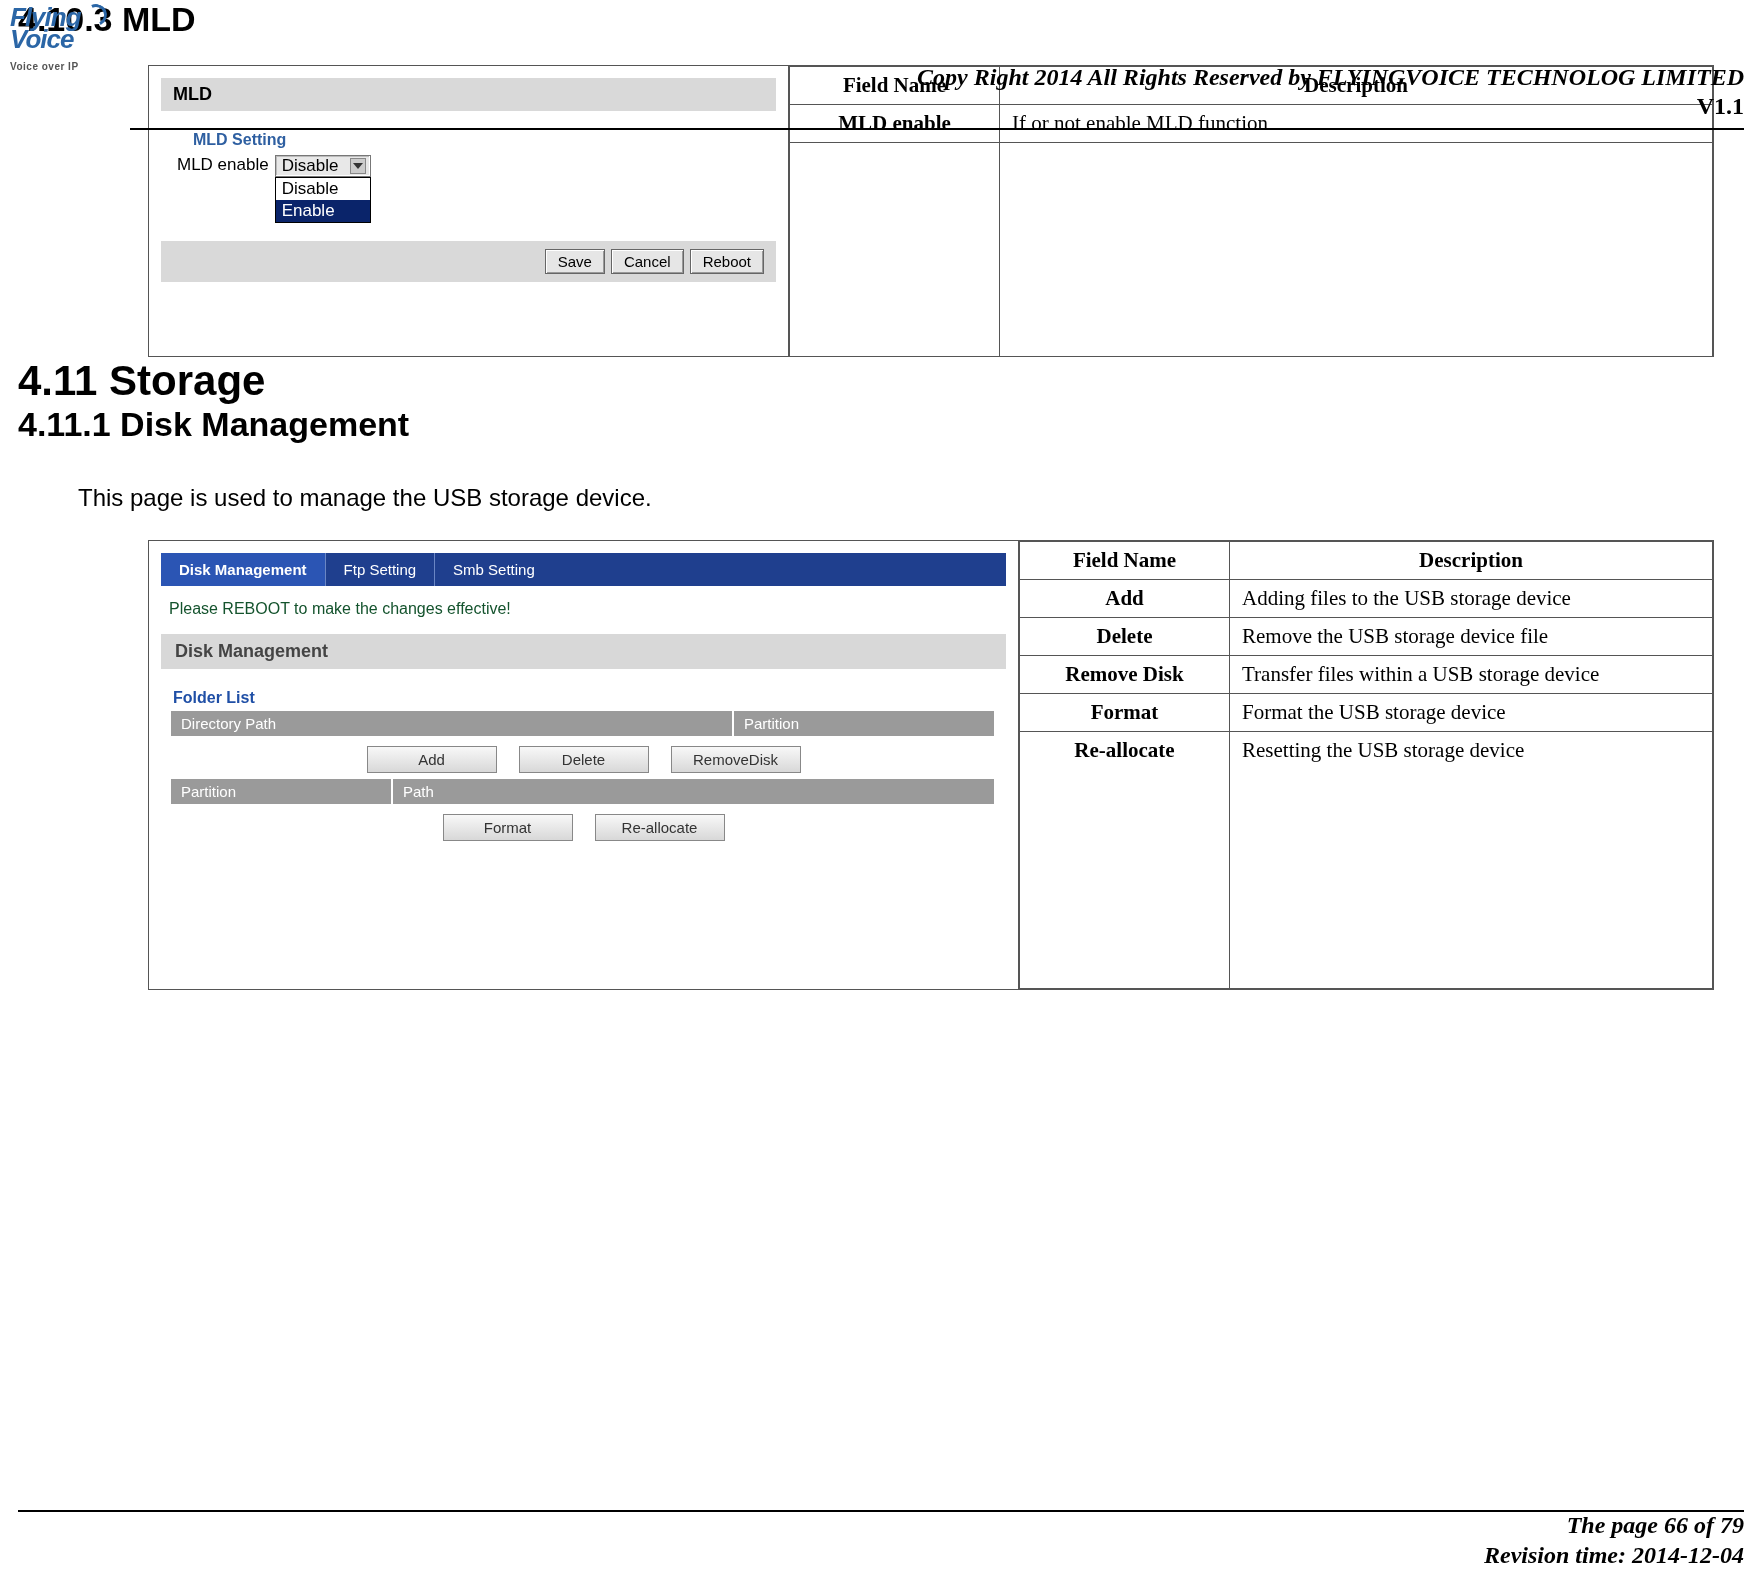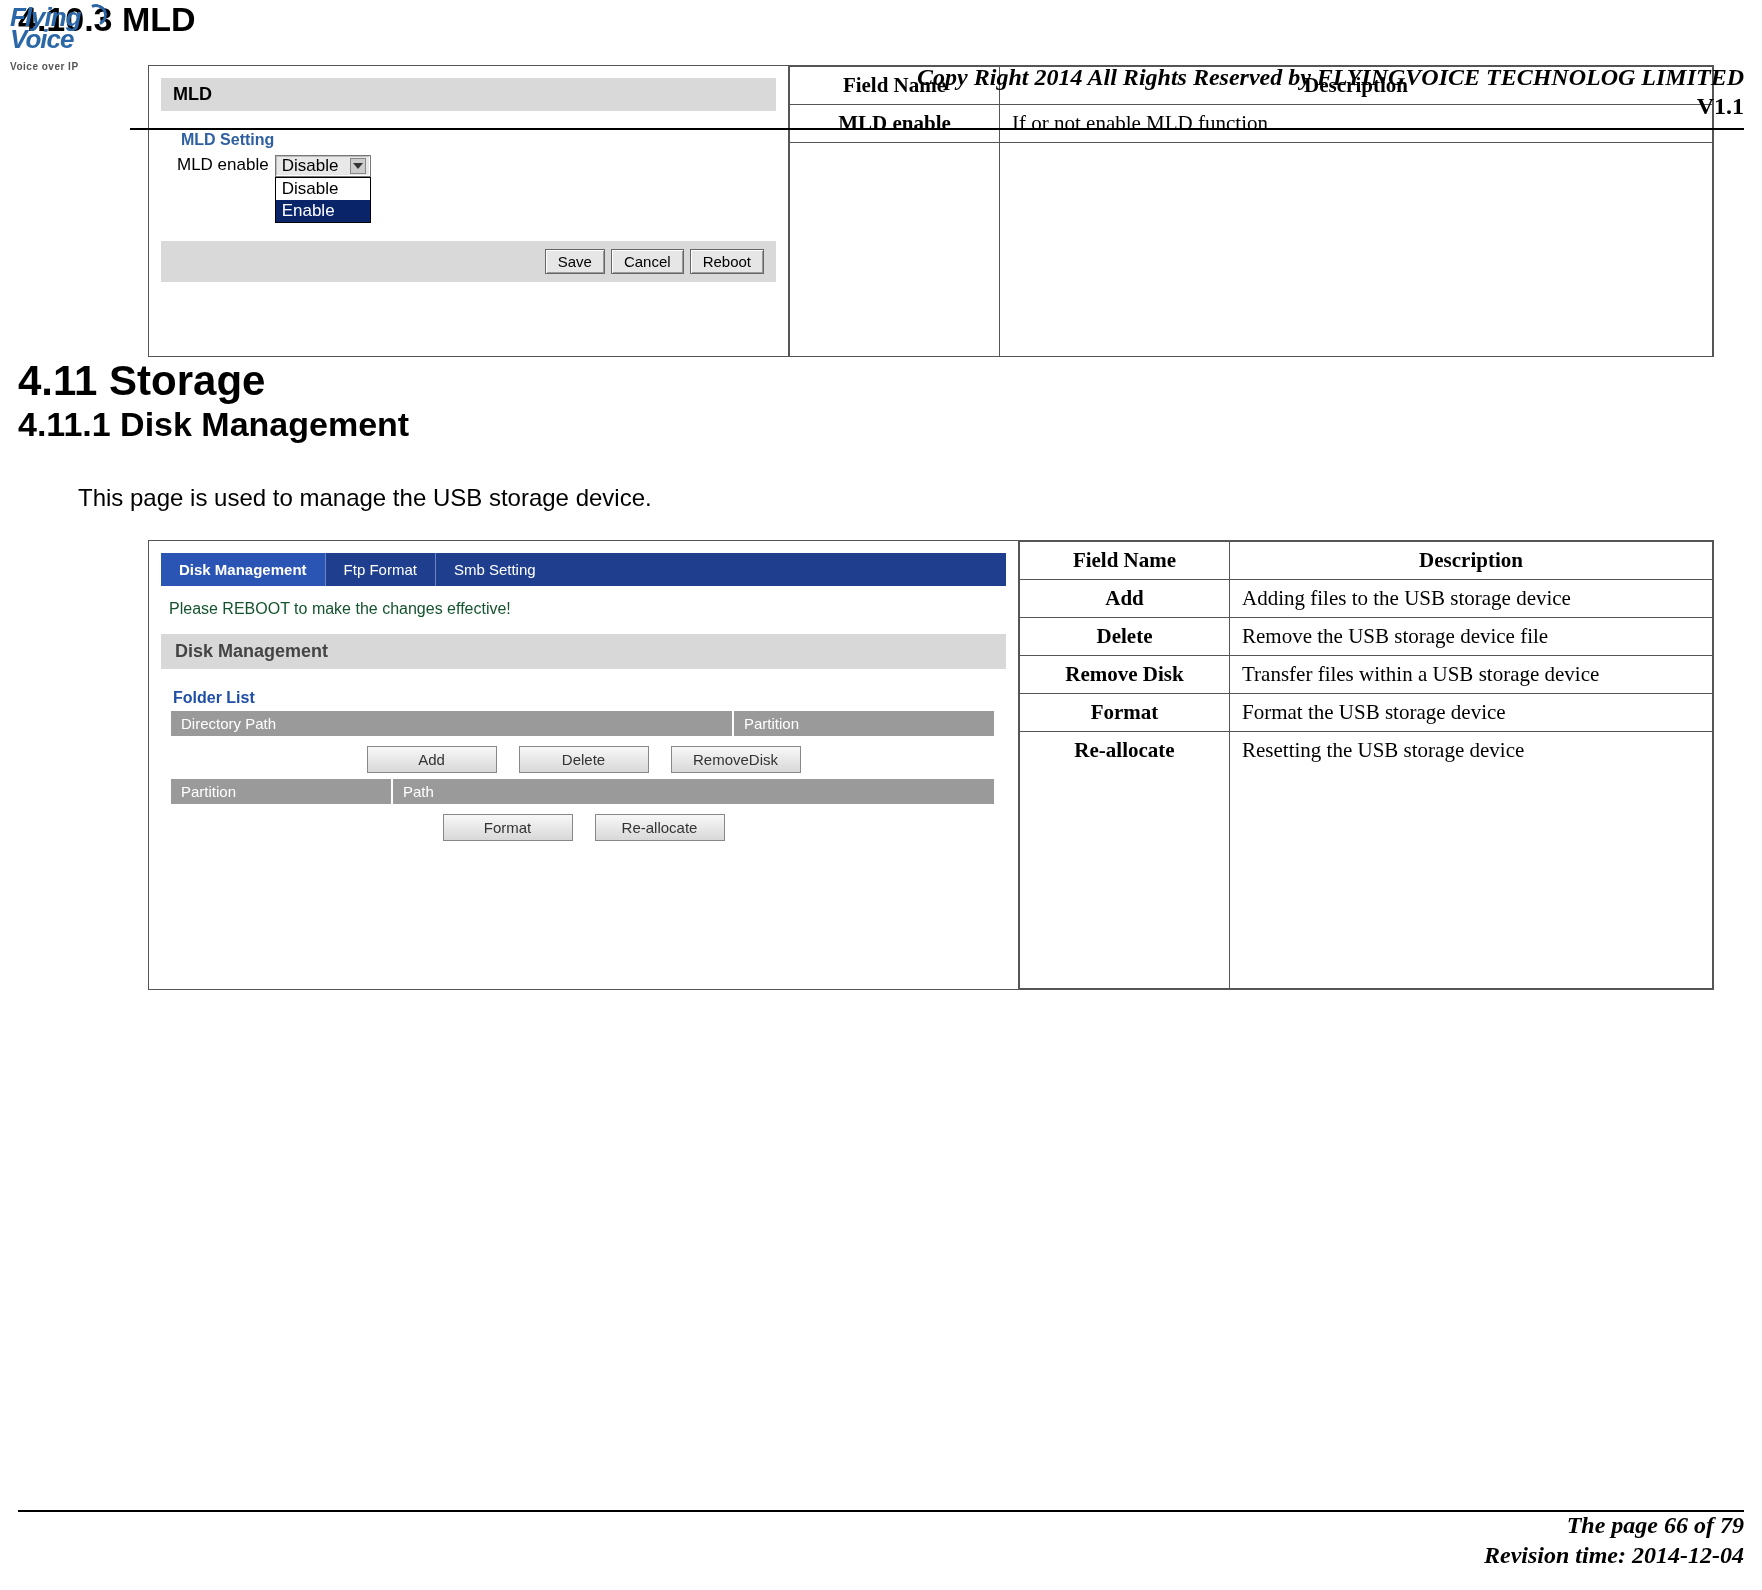--- a/index.html
+++ b/index.html
@@ -51,21 +51,21 @@
   .desc-tbl th, .desc-tbl td { border: 1px solid #555; padding: 6px 12px; }
   .desc-tbl th { font-weight: 700; text-align: center; }
   .desc-tbl td.fn { font-weight: 700; text-align: center; width: 210px; }
   .desc-tbl td.dv { text-align: left; }
   .desc-tbl .fill td { border-top: none; border-bottom: none; height: 100%; }
 
   
   .mld-shot { width: 100%; font-family: Tahoma, Arial, sans-serif; font-size: 17px; }
   .mld-bar { background: #d9d9d9; color: #000; font-weight: 700; padding: 6px 12px; font-size: 18px; }
   .mld-body { padding: 10px 0 0 16px; }
-  .mld-fs-title { color: #2e5fa1; font-weight: 700; font-size: 16px; margin: 10px 0 6px 4px; }
+  .mld-fs-title { color: #2e5fa1; font-weight: 700; font-size: 16px; margin: 10px 0 6px 16px; }
   .mld-row { display: flex; align-items: flex-start; gap: 6px; }
   .select-box { position: relative; width: 96px; }
   .select-main { display: flex; align-items: center; justify-content: space-between; border: 1px solid #777; background: #e8e8e8; height: 22px; padding: 0 4px 0 6px; box-shadow: inset -1px -1px 0 #fff, inset 1px 1px 0 #bbb; }
   .sel-arrow { width: 16px; height: 16px; background: #ccc; border: 1px solid #888; display: flex; align-items: center; justify-content: center; }
   .sel-arrow::after { content: ""; border-left: 5px solid transparent; border-right: 5px solid transparent; border-top: 6px solid #333; }
   .select-drop { border: 1px solid #000; margin-top: 0; }
   .select-opt { padding: 1px 6px; background: #fff; }
   .select-opt.sel { background: #0a246a; color: #fff; }
   .mld-foot { background: #d9d9d9; margin-top: 18px; padding: 8px 12px; display: flex; justify-content: flex-end; gap: 6px; }
   .btn-classic { font-family: Tahoma, Arial, sans-serif; font-size: 15px; background: #e6e6e6; border: 1px solid #666; padding: 3px 12px; box-shadow: 1px 1px 0 #fff inset, -1px -1px 0 #999 inset; }
@@ -158,21 +158,21 @@
 
   <h1 class="sec h-411">4.11  Storage</h1>
   <h2 class="sec h-4111">4.11.1   Disk Management</h2>
   <div class="intro">This page is used to manage the USB storage device.</div>
 
   <div class="row">
     <div class="left disk">
       <div class="disk-shot">
         <div class="tabs">
           <div class="tab active">Disk Management</div>
-          <div class="tab sep">Ftp Format</div>
+          <div class="tab sep">Ftp Setting</div>
           <div class="tab sep">Smb Setting</div>
         </div>
         <div class="warn">Please REBOOT to make the changes effective!</div>
         <div class="panel-title">Disk Management</div>
         <div class="blk">
           <div class="blk-title">Folder List</div>
           <div class="grid-hdr">
             <div class="col w1">Directory Path</div>
             <div class="col w2">Partition</div>
           </div>

